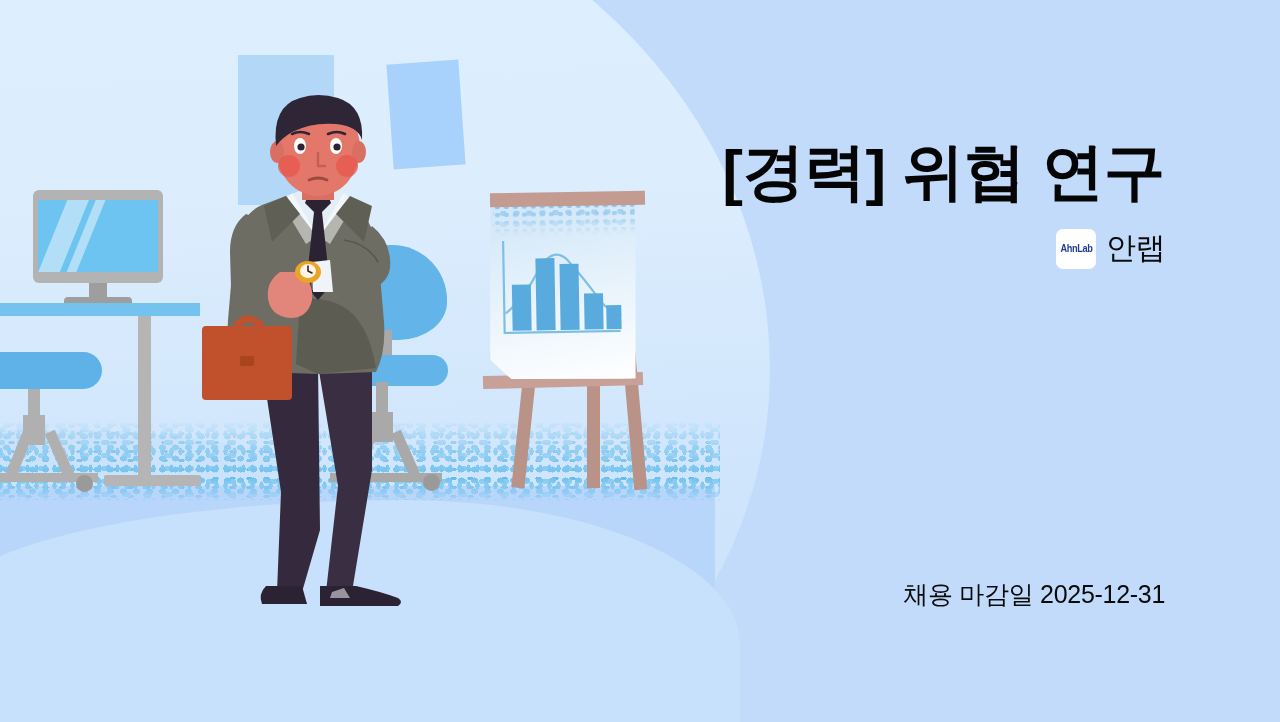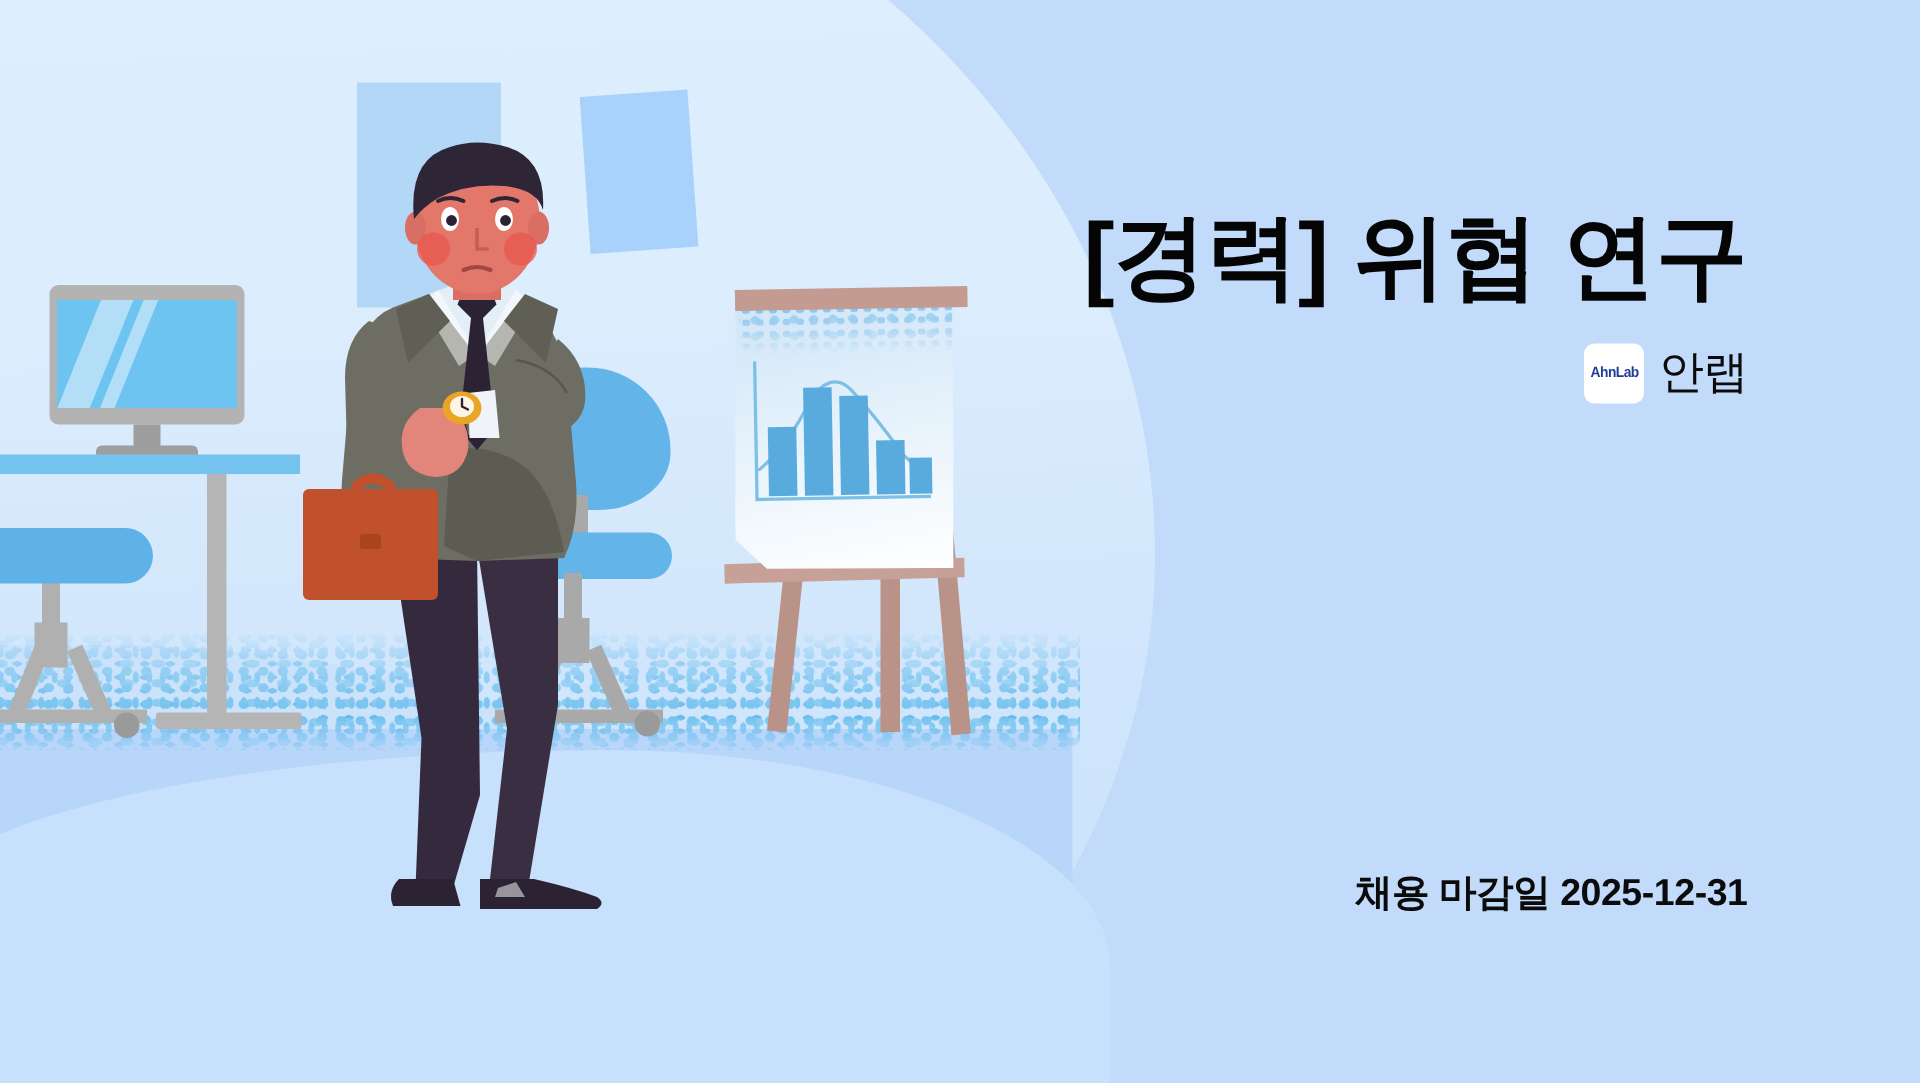--- a/index.html
+++ b/index.html
@@ -399,21 +399,21 @@
     font-size: 30px;
     font-weight: 400;
     color: #0b0b0b;
     letter-spacing: -0.5px;
   }
   .deadline {
     position: absolute;
     right: 115px;
     top: 578px;
     font-size: 25px;
-    font-weight: 700;
+    font-weight: 400;
     color: #0b0b0b;
     letter-spacing: -0.3px;
     white-space: nowrap;
   }
 </style>
 </head>
 <body>
 
 <div id="banner">
 

